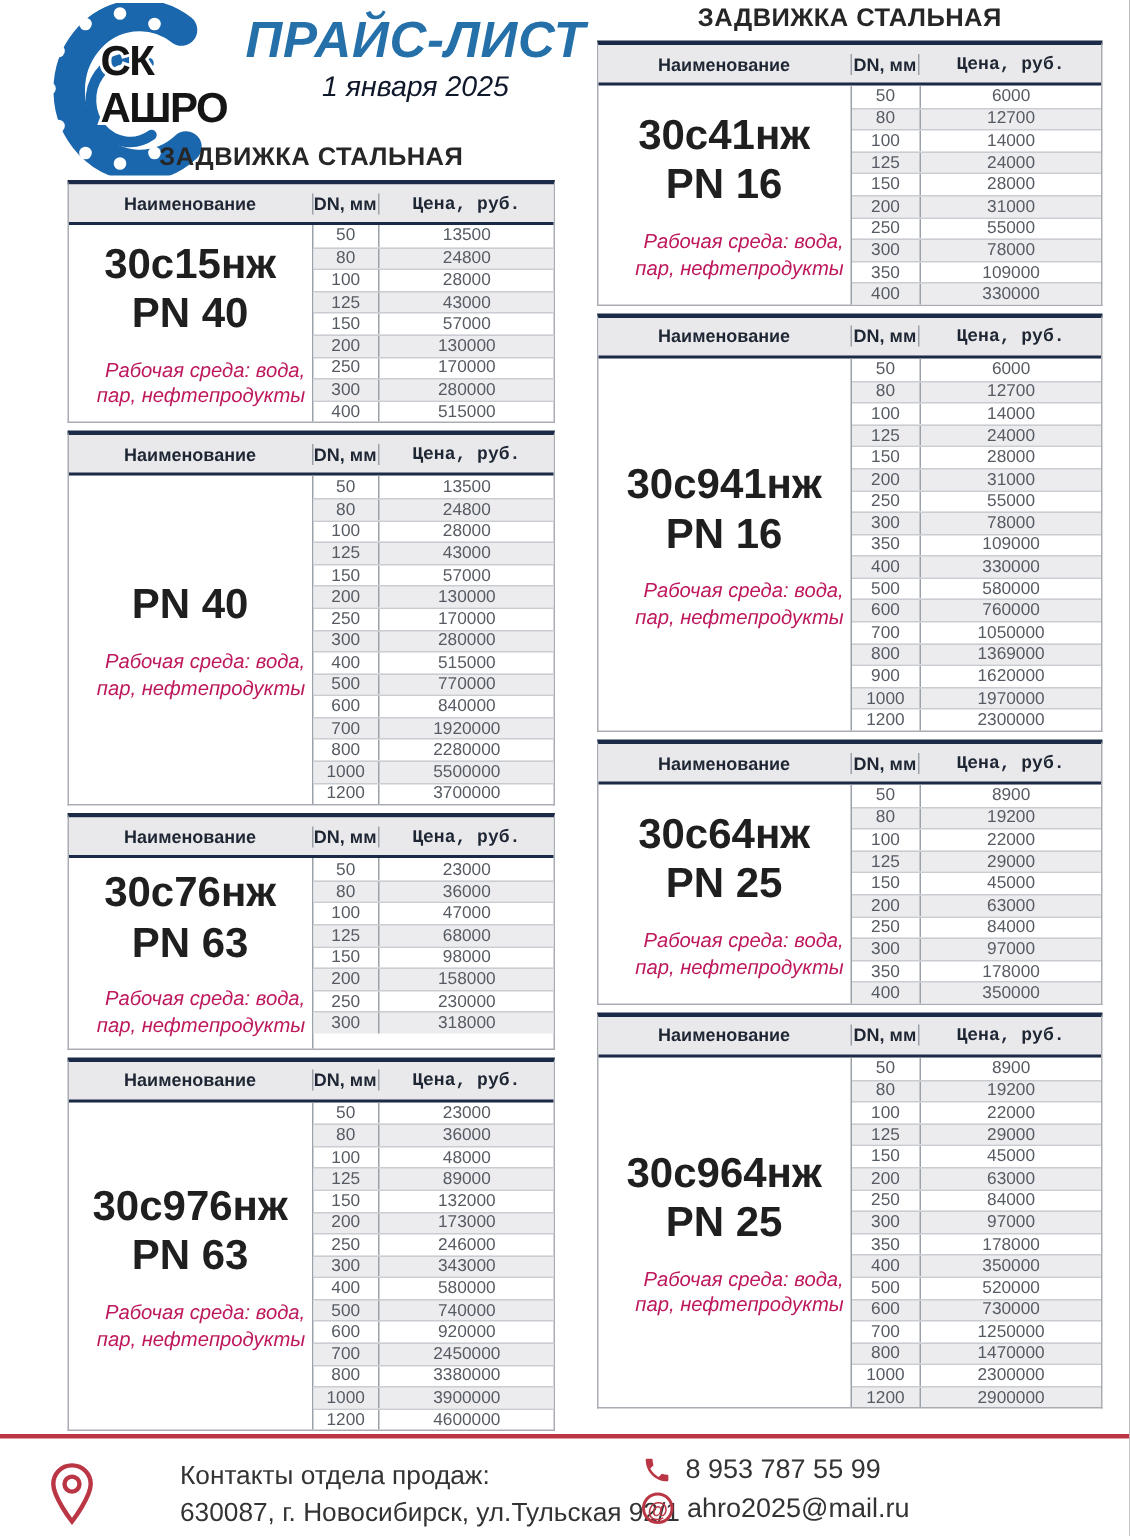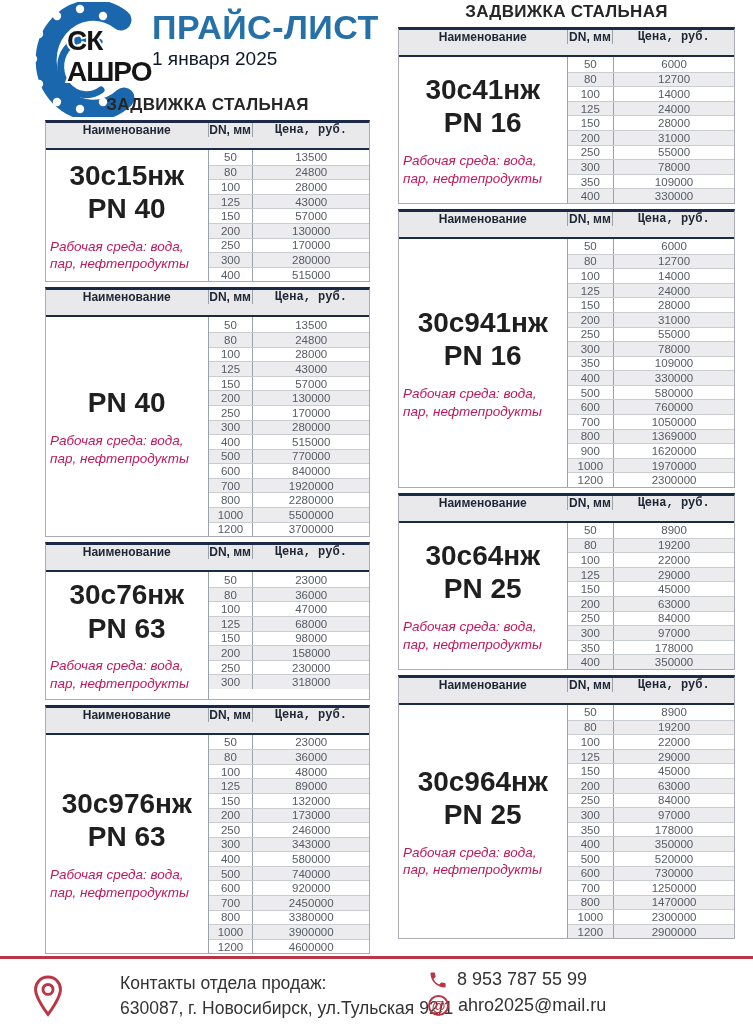--- a/index.html
+++ b/index.html
@@ -5,44 +5,44 @@
   * { margin:0; padding:0; box-sizing:border-box; }
   html,body { background:#888; }
   .page {
     position:relative; width:753px; height:1024px; margin:0 auto;
     background:#ffffff; overflow:hidden;
     font-family:"Liberation Sans","DejaVu Sans",sans-serif; color:#222;
   }
   
   .logo-svg { position:absolute; left:25px; top:2px; width:150px; height:115px; }
   .logo-svg text { font-family:"Liberation Sans","DejaVu Sans",sans-serif; }
-  .title-block { position:absolute; left:152px; top:8px; width:250px; text-align:left; }
+  .title-block { position:absolute; left:152px; top:8px; width:250px; text-align:center;font-style:italic; }
   .doc-title { font-size:34px; font-weight:bold; color:#2570a9; letter-spacing:0.5px; }
   .doc-date  { font-size:19px; color:#0f172a; margin-top:1px; }
 
   
   .col { position:absolute; }
   .col-left  { left:45px;  top:96px; width:325px; }
   .col-right { left:398px; top:3px;  width:337px; }
   .section-heading { font-size:17px; font-weight:bold; color:#262626; text-align:center;
                      line-height:18px; margin-bottom:6px; letter-spacing:0.3px; }
   .tables { display:flex; flex-direction:column; gap:5px; }
 
   
   .tbl { background:#fff; border:1px solid #a9adb3; border-top:3px solid #1b2a47; }
-  .thead { display:flex; align-items:flex-start; background:#e9e9ec;
+  .thead { display:flex; align-items:center; background:#e9e9ec;
            border-bottom:2px solid #1b2a47; height:27px;
            font-weight:bold; font-size:12px; color:#1e2633; }
   .th { display:flex; align-items:center; justify-content:center; text-align:center; }
   .th-name  { width:50%; }
   .th-dn    { width:14%; border-left:1px solid #9ba1a8; border-right:1px solid #9ba1a8; }
   .th-price { width:36%;font-family:Liberation Mono, monospace; }
   .tbody { display:flex; align-items:stretch; }
   .name-cell { width:50%; display:flex; flex-direction:column; align-items:center;
-               justify-content:center; text-align:left; padding:6px 4px; }
+               justify-content:center; text-align:right; padding:6px 4px; }
   .model, .pn { font-size:28px; font-weight:bold; color:#1f1f1f; line-height:1.2; }
   .media { font-size:13.5px; font-style:italic; color:#be185d; margin-top:12px;
            line-height:1.3; max-width:190px; }
   .rows { width:50%; display:flex; flex-direction:column; border-left:1px solid #9ba1a8; }
   .row { display:flex; height:14.6px; font-size:11.5px; color:#565b63; align-items:stretch; }
   .row:nth-child(even) { background:#ececef; }
   .row + .row { border-top:1px solid #c9ccd1; }
   .dn    { width:28%; display:flex; align-items:center; justify-content:center;
            border-right:1px solid #9ba1a8; }
   .price { width:72%; display:flex; align-items:center; justify-content:center; }

